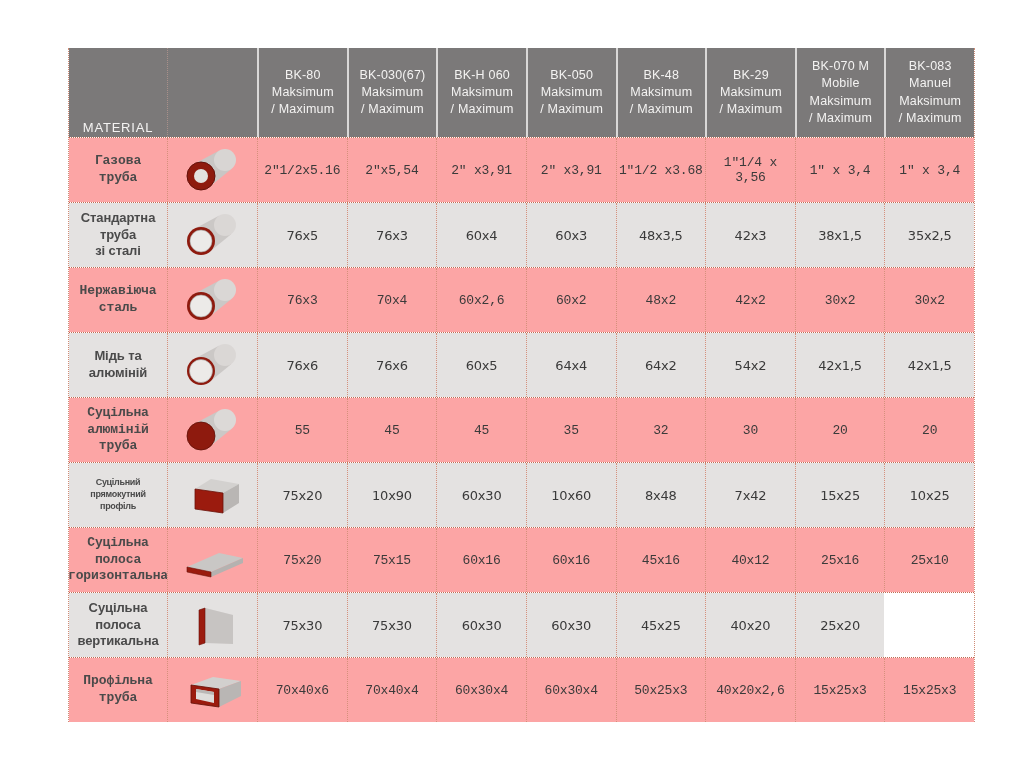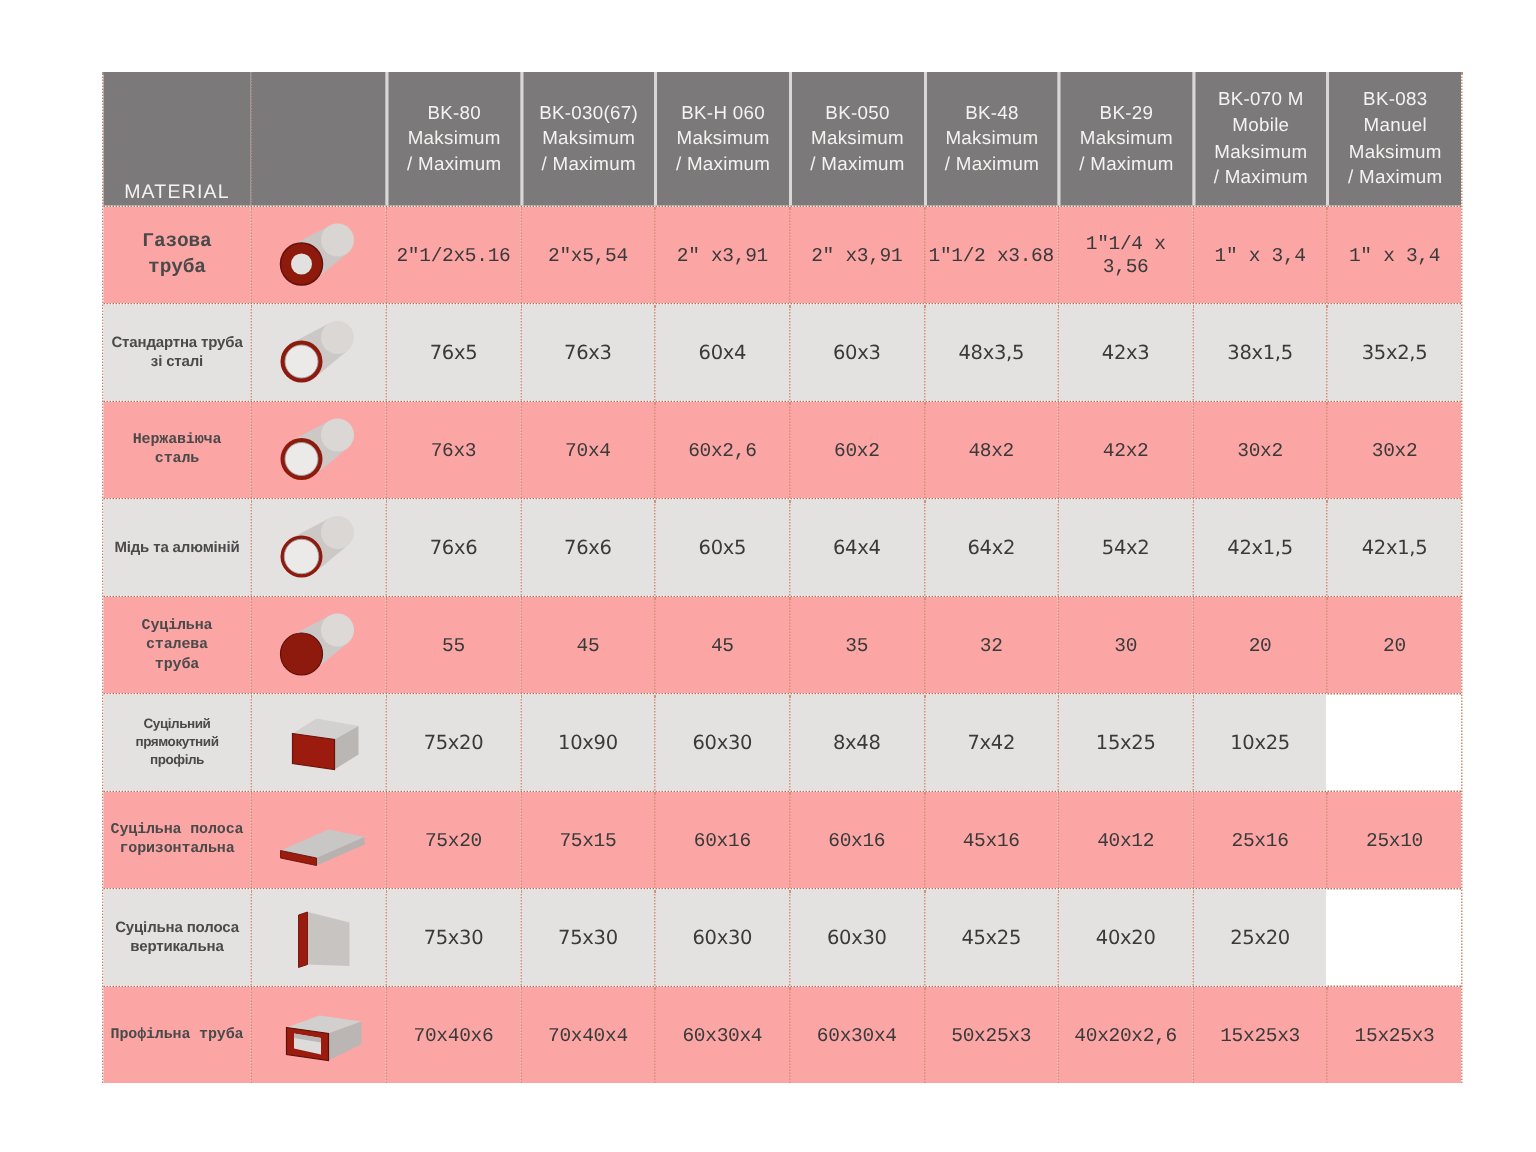--- a/index.html
+++ b/index.html
@@ -30,21 +30,21 @@
   .hcell.iconcol{border-left:1px dotted #a9908a;}
   .hcell.mat{font-size:13px;letter-spacing:.8px;align-items:flex-end;}
   .cell{
     display:flex;align-items:center;justify-content:center;
     text-align:center;box-sizing:border-box;overflow:hidden;
   }
   .cell + .cell{border-left:1px dotted #d5907c;}
   .row-light .cell{background:#fca5a5;font-family:Liberation Mono, monospace;}
   .row-gray .cell{background:#e4e2e1;}
   .label{
-    font-weight:bold;color:#4a4a4a;font-size:10px;
+    font-weight:bold;color:#4a4a4a;font-size:13px;
     line-height:1.3;white-space:pre-line;padding:0 3px;
     letter-spacing:-.1px;
   }
   .row-0 .label{font-size:13px;}
   .row-5 .label{font-size:9px;letter-spacing:-.3px;}
   .val{
     font-family:"DejaVu Sans", sans-serif;
     font-size:13px;color:#3a3a3a;letter-spacing:-.2px;
   }
   .icon-cell svg{display:block;}
@@ -178,21 +178,21 @@
     <div class="cell val">76x6</div>
     <div class="cell val">60x5</div>
     <div class="cell val">64x4</div>
     <div class="cell val">64x2</div>
     <div class="cell val">54x2</div>
     <div class="cell val">42x1,5</div>
     <div class="cell val">42x1,5</div>
   </div>
 
   <div class="row row-light row-4">
-    <div class="cell label">Суцільна сталева
+    <div class="cell label">Суцільна алюміній
 труба</div>
     <div class="cell icon-cell">
       <svg width="64" height="56" viewBox="0 0 64 56">
         <polygon points="12.2,22.4 37.9,8.8 50.1,27.2 27.8,45.6" fill="#cbc8c6"></polygon>
         <circle cx="44" cy="18" r="11" fill="#dcd9d7"></circle>
         <circle cx="20" cy="34" r="14" fill="#8e1a0e" stroke="#5f0f06" stroke-width=".8"></circle>
       </svg>
     </div>
     <div class="cell val">55</div>
     <div class="cell val">45</div>
@@ -210,20 +210,21 @@
     <div class="cell icon-cell">
       <svg width="64" height="56" viewBox="0 0 64 56">
         <polygon points="14,22 30,12 58,17 42,26" fill="#d3d1cf"></polygon>
         <polygon points="42,26 58,17 58,36 42,46" fill="#b9b6b4"></polygon>
         <polygon points="14,22 42,26 42,46 14,42" fill="#9b1b0e" stroke="#6a130a" stroke-width=".8"></polygon>
       </svg>
     </div>
     <div class="cell val">75x20</div>
     <div class="cell val">10x90</div>
     <div class="cell val">60x30</div>
+    <div class="cell val">10x60</div>
     <div class="cell val">8x48</div>
     <div class="cell val">7x42</div>
     <div class="cell val">15x25</div>
     <div class="cell val">10x25</div>
   </div>
 
   <div class="row row-light row-6">
     <div class="cell label">Суцільна полоса
 горизонтальна</div>
     <div class="cell icon-cell">

